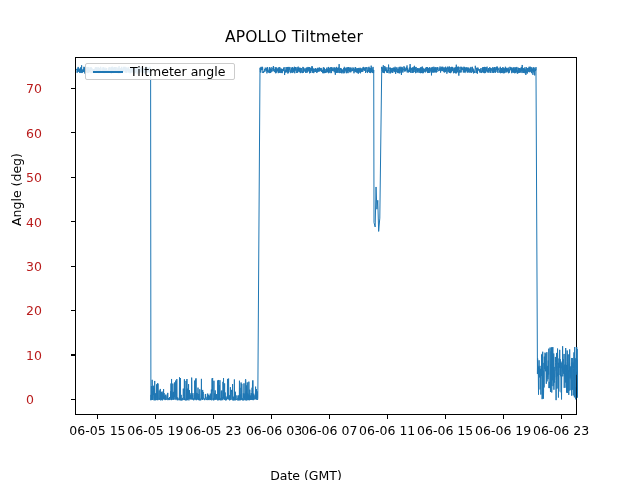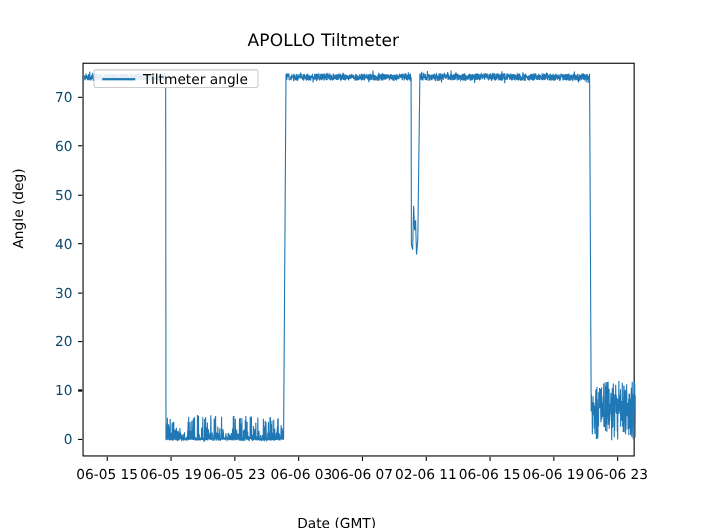--- a/index.html
+++ b/index.html
@@ -63,23 +63,23 @@
     left: 0;
     top: 452px;
     width: 612px;
     text-align: center;
     font-size: 12.5px;
     color: #000000;
     margin-top: 16px;
   }
   .ytick-label {
     position: absolute;
-    text-align: right;
+    text-align: left;
     font-size: 12.5px;
-    color: #0c4a6e;
+    color: #b91c1c;
     transform: translateY(-50%);
   }
   .ytick-mark {
     position: absolute;
     height: 1.1px;
     width: 3.6px;
     background: #000000;
   }
   .xtick-label {
     position: absolute;
@@ -139,21 +139,21 @@
       <div class="ytick-label" style="left: 26px; width: 40px; top: 177.075px;">50</div>
       <div class="ytick-label" style="left: 26px; width: 40px; top: 132.602px;">60</div>
       <div class="ytick-label" style="left: 26px; width: 40px; top: 88.1304px;">70</div>
     </div>
   <div id="xtick-labels">
       <div class="xtick-label" style="left: 97.456px; top: 423px; text-align: center;">06-05 15</div>
       <div class="xtick-label" style="left: 155.407px; top: 423px;">06-05 19</div>
       <div class="xtick-label" style="left: 213.358px; top: 423px;">06-05 23</div>
       <div class="xtick-label" style="left: 274px; top: 423px;">06-06 03</div>
       <div class="xtick-label" style="left: 329.26px; top: 423px;">06-06 07</div>
-      <div class="xtick-label" style="left: 387.211px; top: 423px;">02-06 11</div>
+      <div class="xtick-label" style="left: 387.211px; top: 423px;">06-06 11</div>
       <div class="xtick-label" style="left: 445.162px; top: 423px;">06-06 15</div>
       <div class="xtick-label" style="left: 503.113px; top: 423px;">06-06 19</div>
       <div class="xtick-label" style="left: 561.063px; top: 423px; text-align: center;">06-06 23</div>
     </div>
   <div id="tick-marks">
       <div class="ytick-mark" style="left: 71.4px; top: 398.935px;"></div>
       <div class="ytick-mark" style="left: 71.4px; top: 354.463px;"></div>
       <div class="ytick-mark" style="left: 71.4px; top: 309.991px;"></div>
       <div class="ytick-mark" style="left: 71.4px; top: 265.519px;"></div>
       <div class="ytick-mark" style="left: 71.4px; top: 221.047px;"></div>

